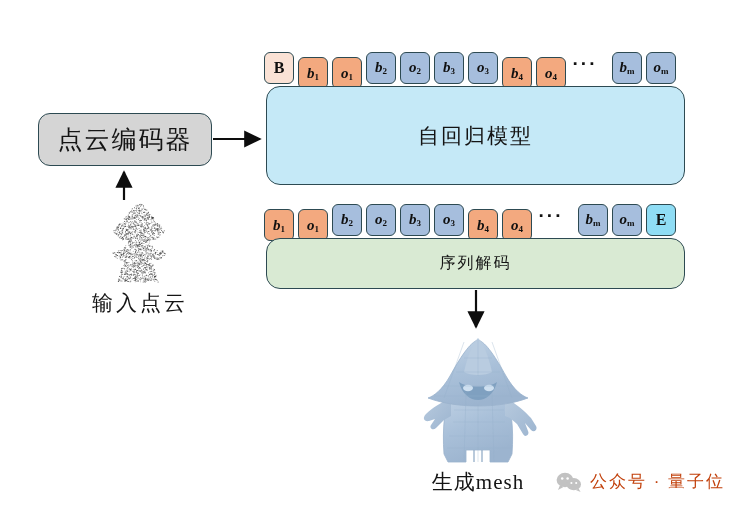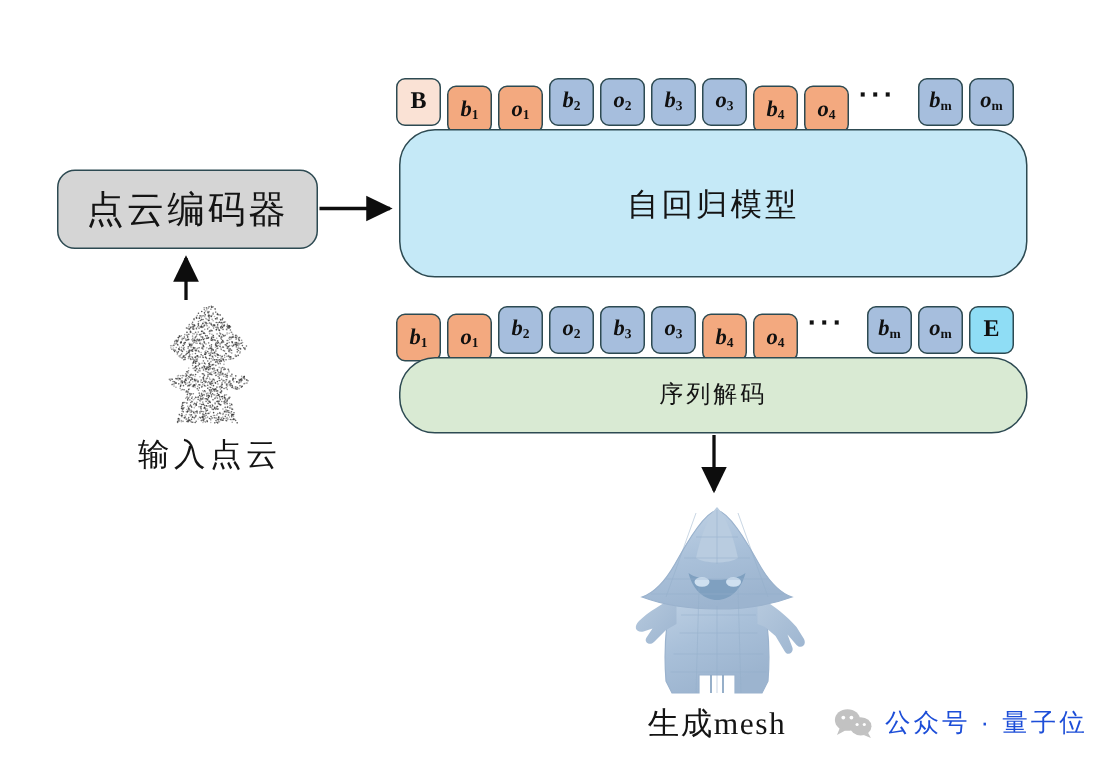--- a/index.html
+++ b/index.html
@@ -10,21 +10,21 @@
     overflow:hidden;
     position:relative;
   }
   #stage{position:absolute;left:0;top:0;width:744px;height:517px;}
 
   
   .box{
     position:absolute;
     box-sizing:border-box;
     border:1.6px solid #2d4a52;
-    border-radius:24px;
+    border-radius:14px;
     display:flex;align-items:center;justify-content:center;
     color:#141414;
   }
   .box-encoder{
     left:38px;top:113px;width:174px;height:53px;
     background:#d5d5d5;border-radius:12px;
     font-size:25px;letter-spacing:2px;
   }
   .box-armodel{
     left:266px;top:86px;width:419px;height:99px;
@@ -81,21 +81,21 @@
   #arrows{position:absolute;left:0;top:0;width:744px;height:517px;pointer-events:none;}
 
   
   #pointcloud{position:absolute;left:96px;top:198px;width:86px;height:86px;}
   #meshfig{position:absolute;left:404px;top:332px;width:150px;height:138px;}
 
   
   .watermark{
     position:absolute;left:556px;top:470px;
     display:flex;align-items:center;
-    color:#1d4ed8;font-size:17px;letter-spacing:2px;
+    color:#c2410c;font-size:17px;letter-spacing:2px;
     white-space:nowrap;
   }
   .wm-icon{margin-right:8px;display:block;}
 </style>
 </head>
 <body>
 
 <div id="stage">
 
   <svg id="arrows" viewBox="0 0 744 517">

